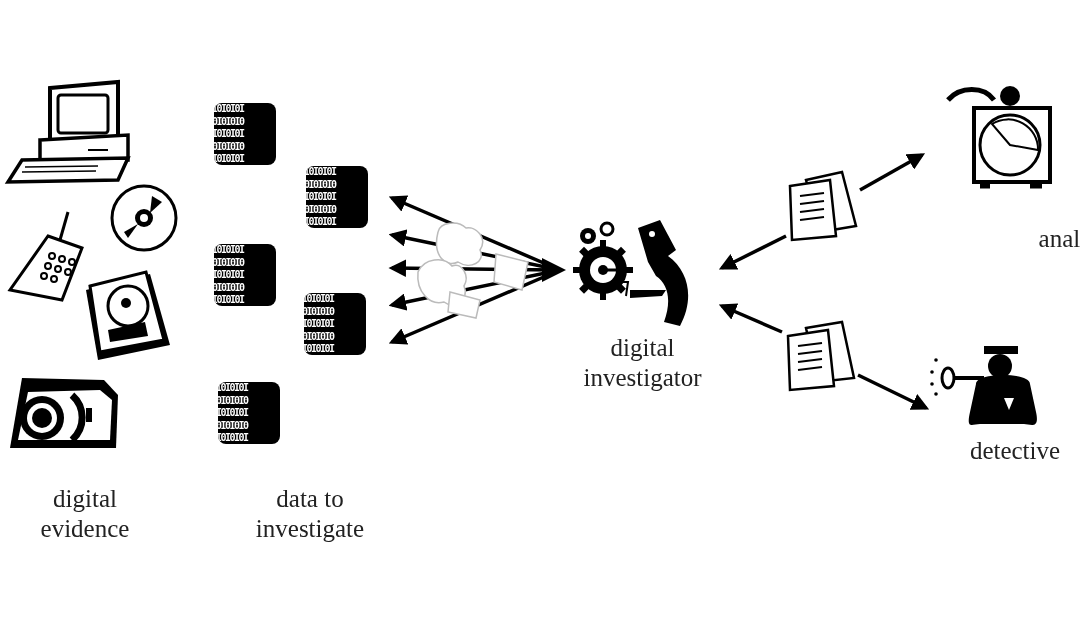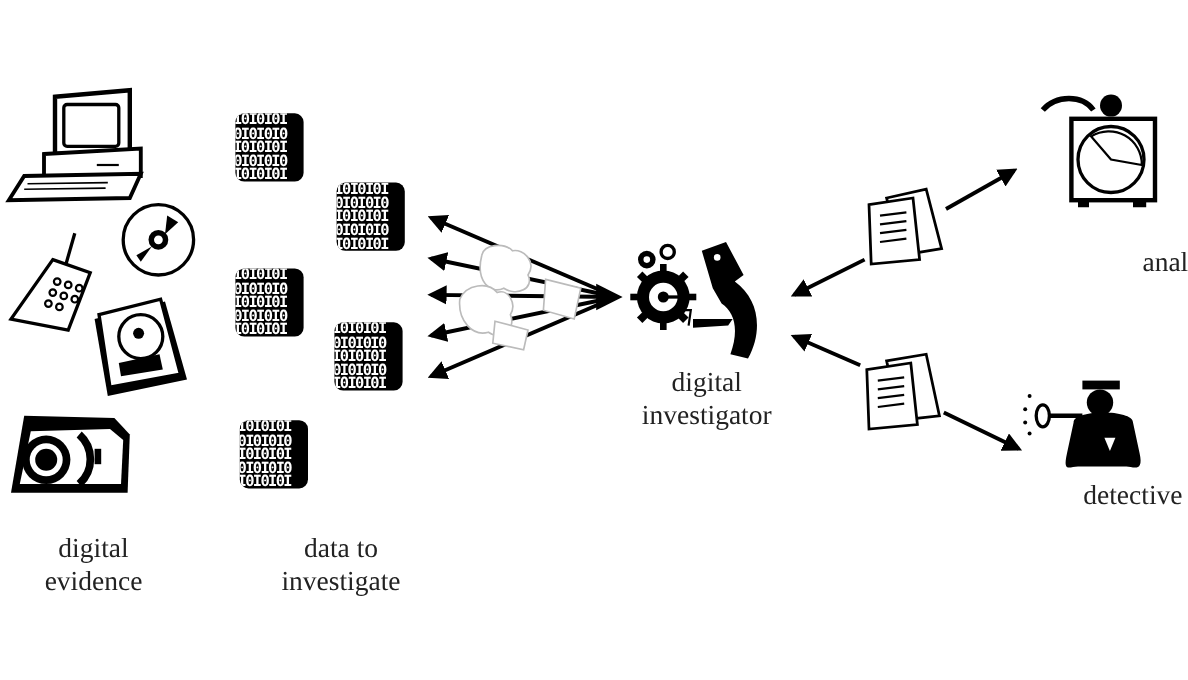--- a/index.html
+++ b/index.html
@@ -1,19 +1,19 @@
 <!DOCTYPE html>
 <html><head>
 <meta charset="utf-8">
 <style>
   html,body{margin:0;padding:0;background:#fff;}
   body{width:1080px;height:618px;position:relative;overflow:hidden;font-family:"Liberation Serif",serif;color:#222;}
   .label{position:absolute;text-align:center;font-size:25px;line-height:30px;color:#222;white-space:pre;}
   .binary{position:absolute;width:62px;height:62px;background:#000;border-radius:8px;overflow:hidden;
-    font-family:"DejaVu Sans Mono",monospace;font-weight:bold;color:#fff;font-size:14px;line-height:12.5px;letter-spacing:-1.5px;}
+    font-family:"DejaVu Sans Mono",monospace;font-weight:bold;color:#fff;font-size:10px;line-height:12.5px;letter-spacing:-1.5px;}
   .binary span{display:block;white-space:nowrap;margin-left:-2px;}
   svg{position:absolute;left:0;top:0;}
 </style>
 </head>
 <body>
 
 <svg width="1080" height="618" viewBox="0 0 1080 618">
   <defs>
     <marker id="ah" viewBox="0 0 10 10" refX="8" refY="5" markerWidth="5" markerHeight="5" orient="auto-start-reverse">
       <path d="M0,0 L10,5 L0,10 z" fill="#000"></path>
@@ -206,13 +206,13 @@
     </div>
   </div>
 
 <div class="label" style="left:20px;top:484px;width:130px;">digital
 evidence</div>
 <div class="label" style="left:240px;top:484px;width:140px;text-align:center;">data to
 investigate</div>
 <div class="label" style="left:565px;top:333px;width:155px;">digital
 investigator</div>
 <div class="label" style="left:1024px;top:205px;width:100px;margin-top:19px;">analyst</div>
-<div class="label" style="left:955px;top:436px;width:120px;text-align:right;">detective</div>
+<div class="label" style="left:955px;top:436px;width:120px;">detective</div>
 
 </body></html>

